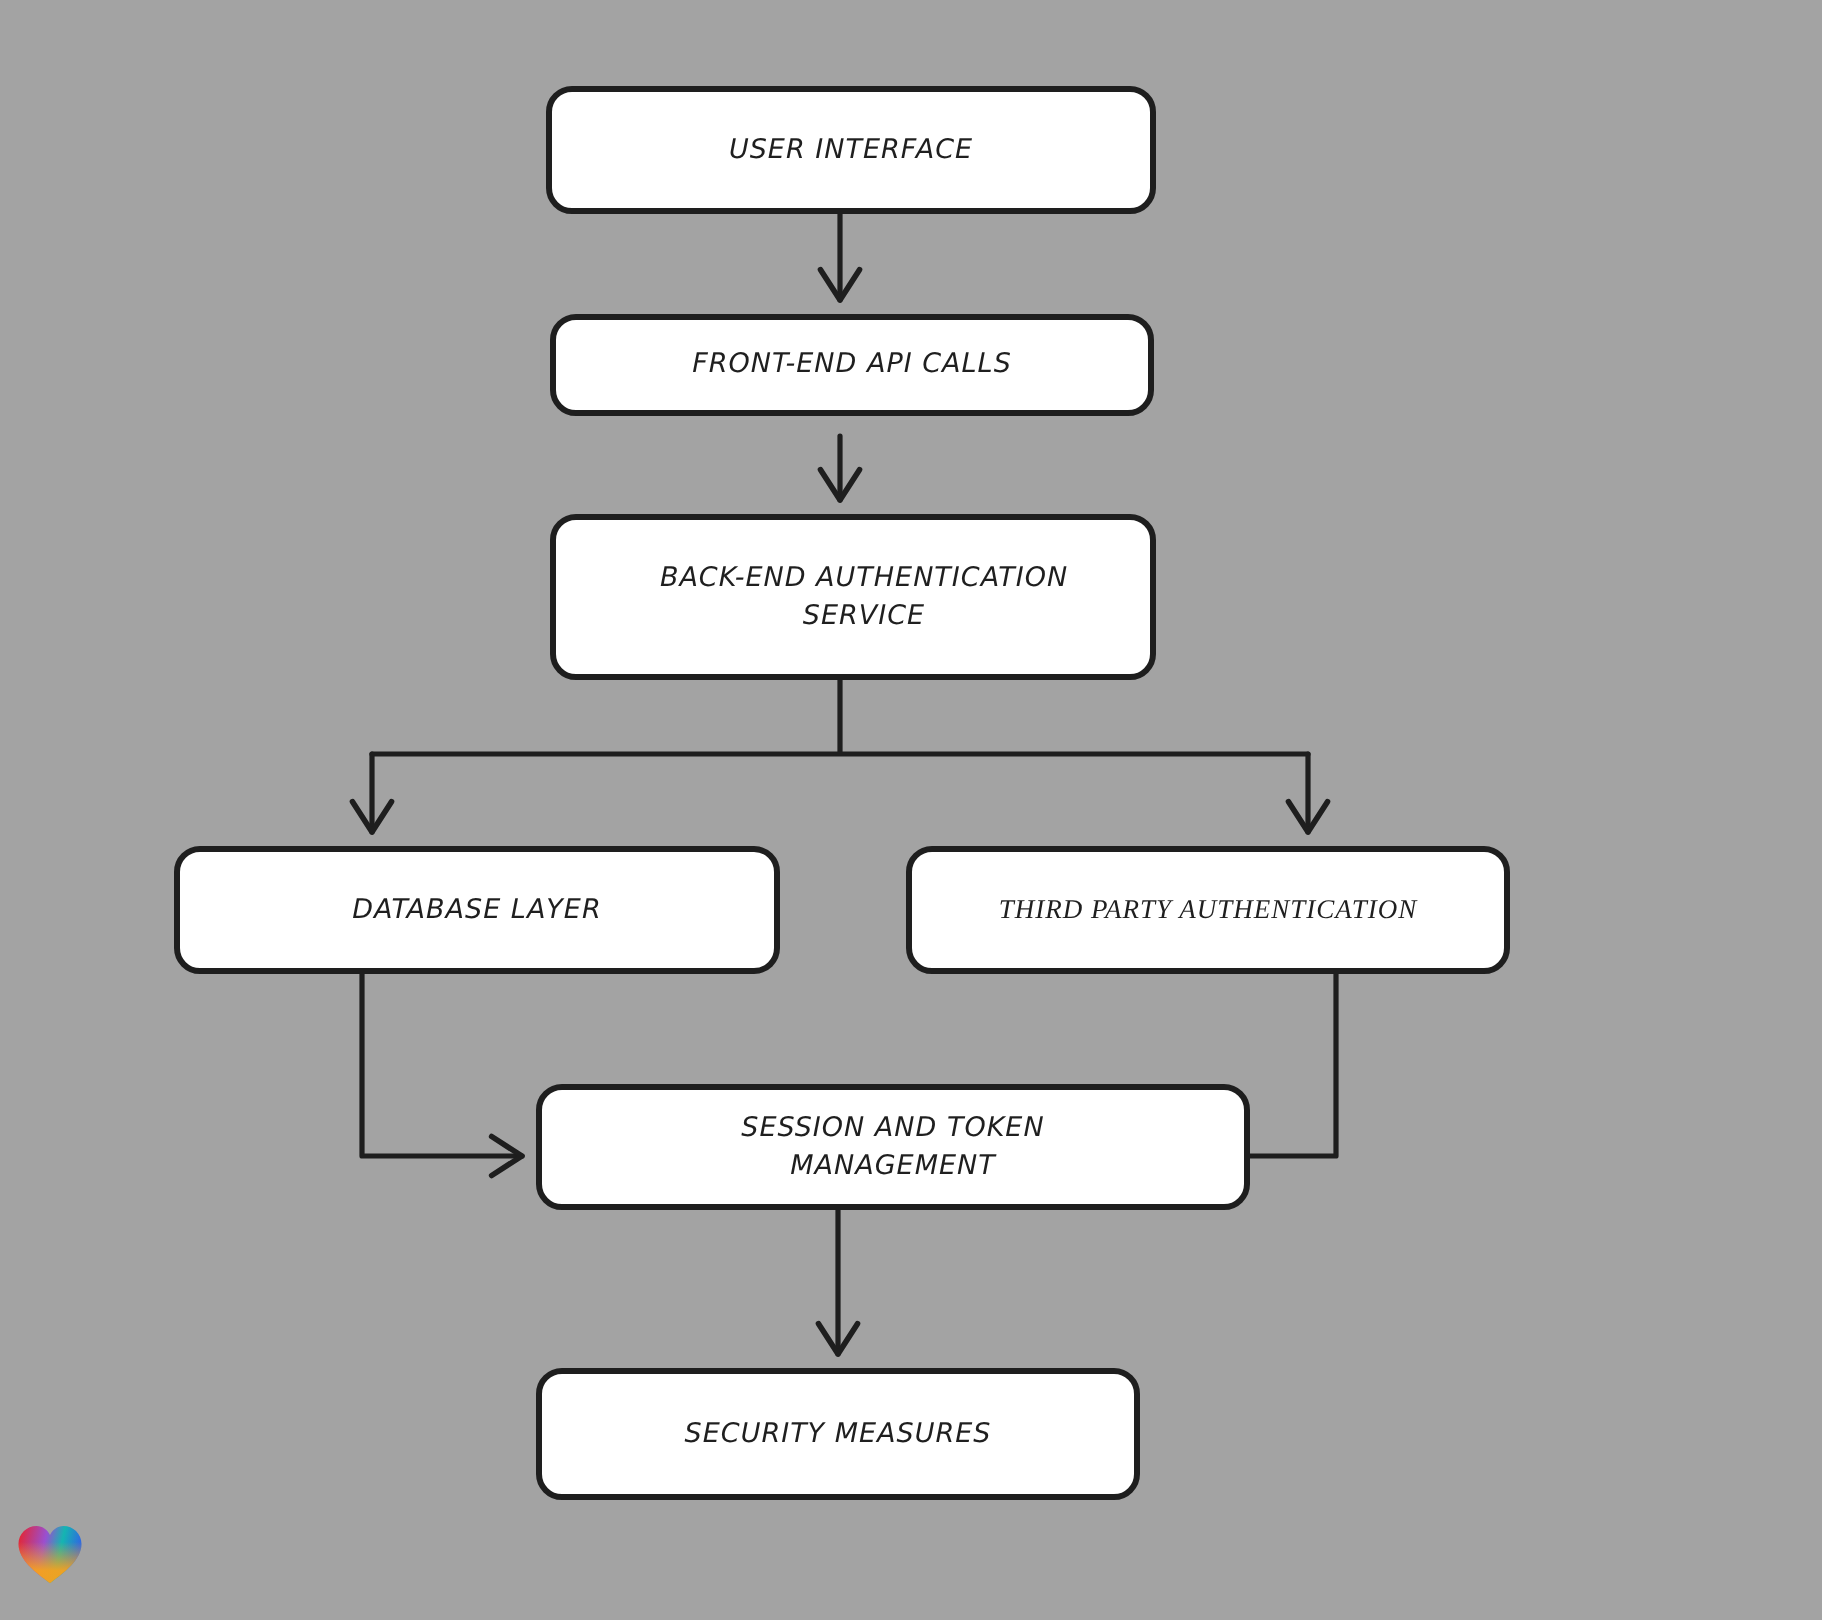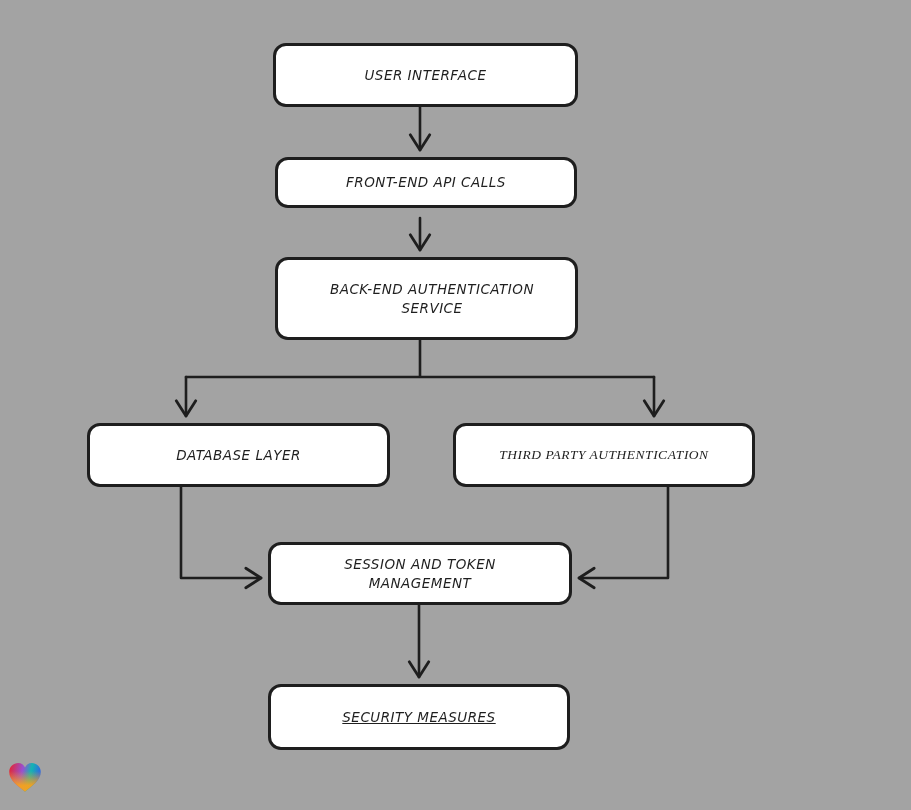--- a/index.html
+++ b/index.html
@@ -37,22 +37,22 @@
     letter-spacing: 0.5px;
     line-height: 1.35;
   }
   .node .label { display: inline-block; }
   
   .n1 { left: 273px; top: 43px;  width: 305px; height: 64px; }
   .n2 { left: 275px; top: 157px; width: 302px; height: 51px; }
   .n3 { left: 275px; top: 257px; width: 303px; height: 83px; padding-left: 11px; }
   .n4 { left: 67px;  top: 423px; width: 303px; height: 64px; margin-left: 20px; }
   .n5 { left: 453px; top: 423px; width: 302px; height: 64px; font-family: Liberation Serif, serif; }
-  .n6 { left: 268px; top: 542px; width: 304px; height: 63px; }
-  .n7 { left: 268px; top: 684px; width: 302px; height: 66px; text-decoration: underline; }
+  .n6 { left: 268px; top: 542px; width: 357px; height: 63px; }
+  .n7 { left: 268px; top: 684px; width: 302px; height: 66px; }
   .n3 .label { max-width: 205px; }
   .n6 .label { max-width: 160px; }
   .logo-badge {
     position: absolute;
     left: 7px;
     top: 759px;
     width: 36px;
     height: 36px;
     cursor: pointer;
   }

